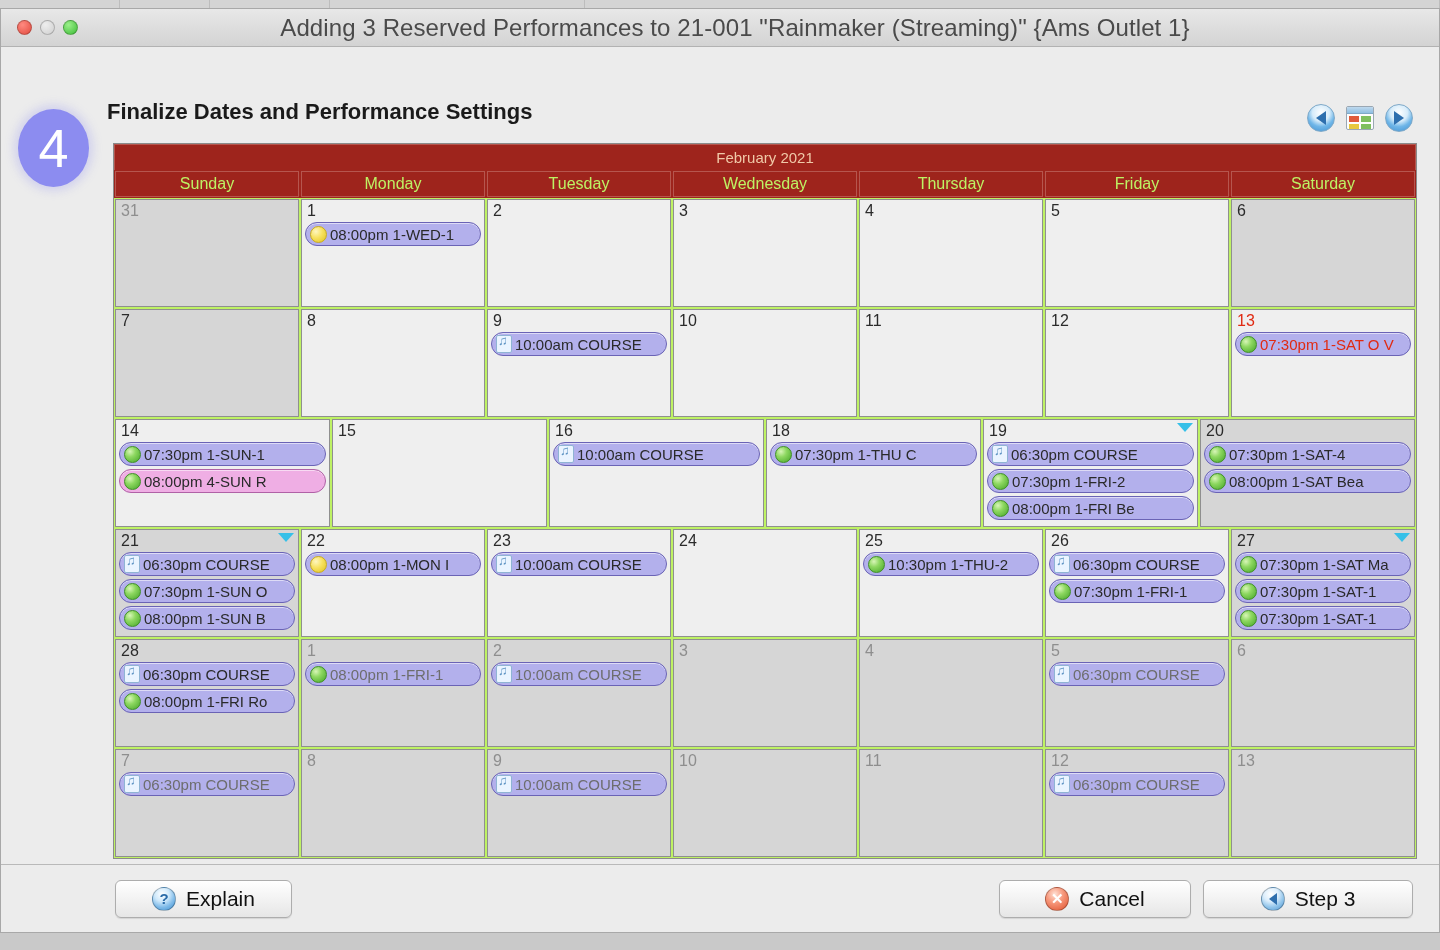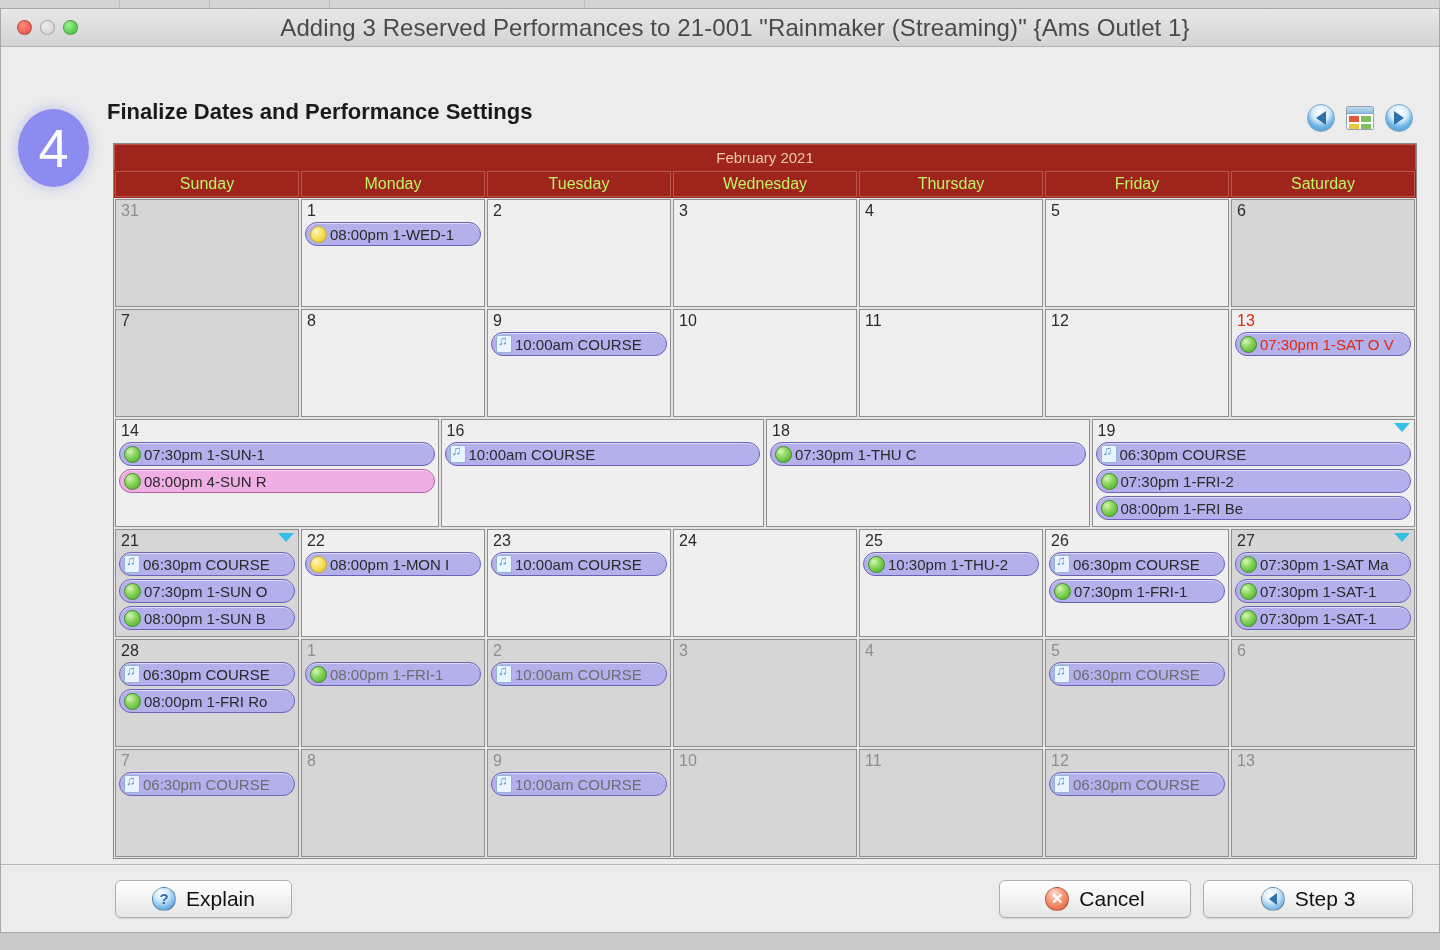--- a/index.html
+++ b/index.html
@@ -105,21 +105,21 @@
   }
   #dow-row { display: flex; background: #9e241c; }
   .dow {
     flex: 1 1 0; height: 26px;
     color: #bef264; font-size: 16px;
     display: flex; align-items: center; justify-content: center;
     border: 1px solid #b6564e;
     margin: 1px;
     background: #9e241c;
   }
-  #weeks { background: #e5e5e5; }
+  #weeks { background: #bef264; }
   .week { display: flex; height: 110px; }
   .day {
     flex: 1 1 0;
     position: relative;
     background: #efefef;
     border: 1px solid #8f8f8f;
     margin: 1px;
     overflow: hidden;
   }
   .day.shaded { background: #d6d6d6; }
@@ -374,20 +374,24 @@
                   <span class="dot"></span>
                   <span>07:30pm 1-SUN-1</span>
                 </div>
                 <div class="ev pink">
                   <span class="dot"></span>
                   <span>08:00pm 4-SUN R</span>
                 </div>
               </div>
             </div>
             <div class="day">
+              <div class="daynum">15</div>
+              <div class="events"></div>
+            </div>
+            <div class="day">
               <div class="daynum">16</div>
               <div class="events">
                 <div class="ev">
                   <span class="note"></span>
                   <span>10:00am COURSE</span>
                 </div>
               </div>
             </div>
             <div class="day">
               <div class="daynum">18</div>
@@ -406,20 +410,33 @@
                   <span class="note"></span>
                   <span>06:30pm COURSE</span>
                 </div>
                 <div class="ev">
                   <span class="dot"></span>
                   <span>07:30pm 1-FRI-2</span>
                 </div>
                 <div class="ev">
                   <span class="dot"></span>
                   <span>08:00pm 1-FRI Be</span>
+                </div>
+              </div>
+            </div>
+            <div class="day shaded">
+              <div class="daynum">20</div>
+              <div class="events">
+                <div class="ev">
+                  <span class="dot"></span>
+                  <span>07:30pm 1-SAT-4</span>
+                </div>
+                <div class="ev">
+                  <span class="dot"></span>
+                  <span>08:00pm 1-SAT Bea</span>
                 </div>
               </div>
             </div>
           </div>
           <div class="week">
             <div class="day shaded">
               <div class="daynum">21</div>
               <div class="flag"></div>
               <div class="events">
                 <div class="ev">

